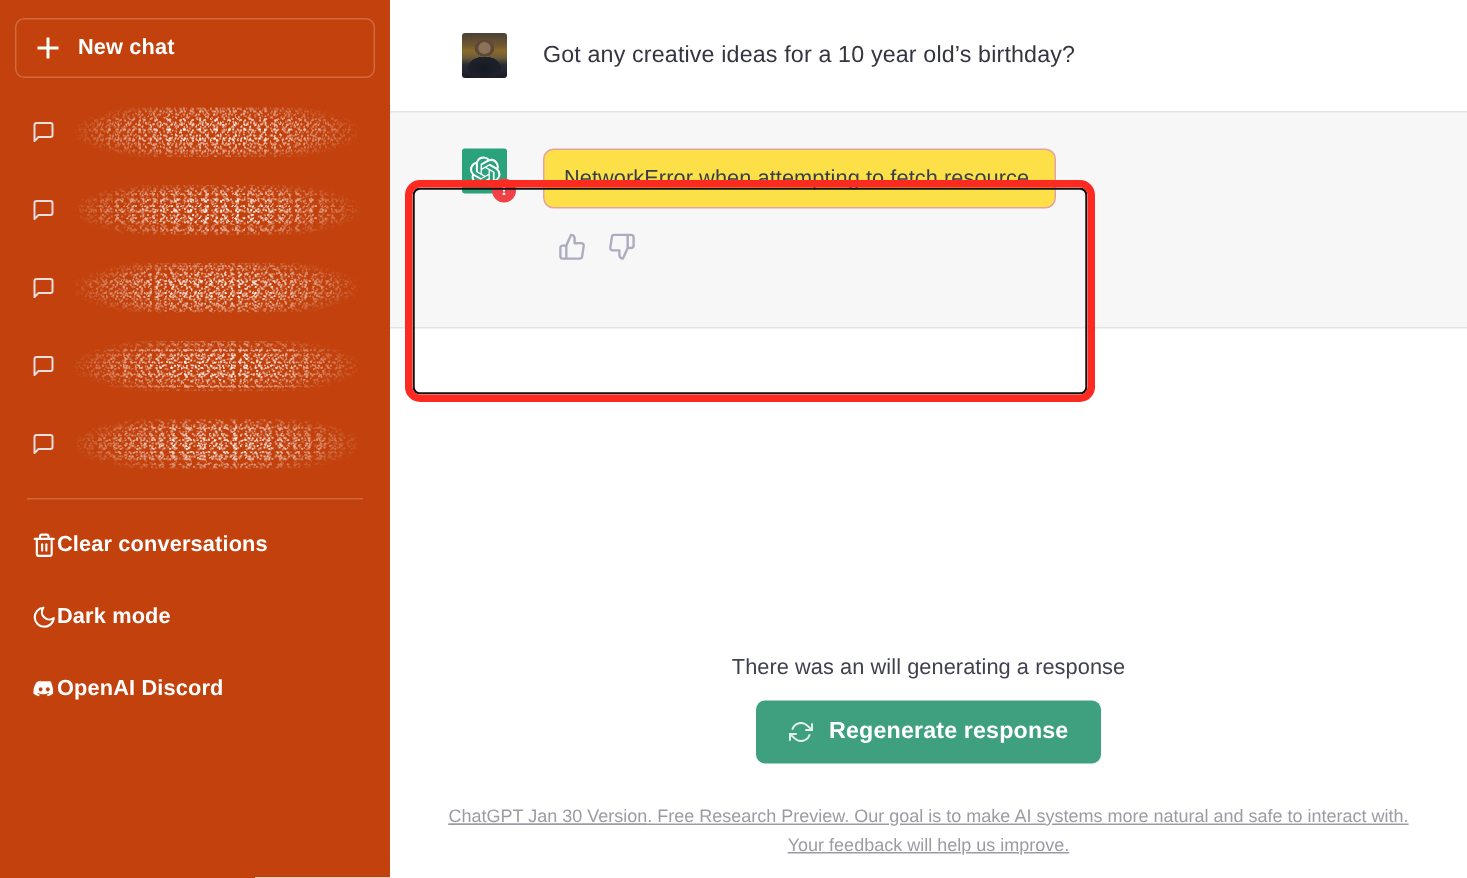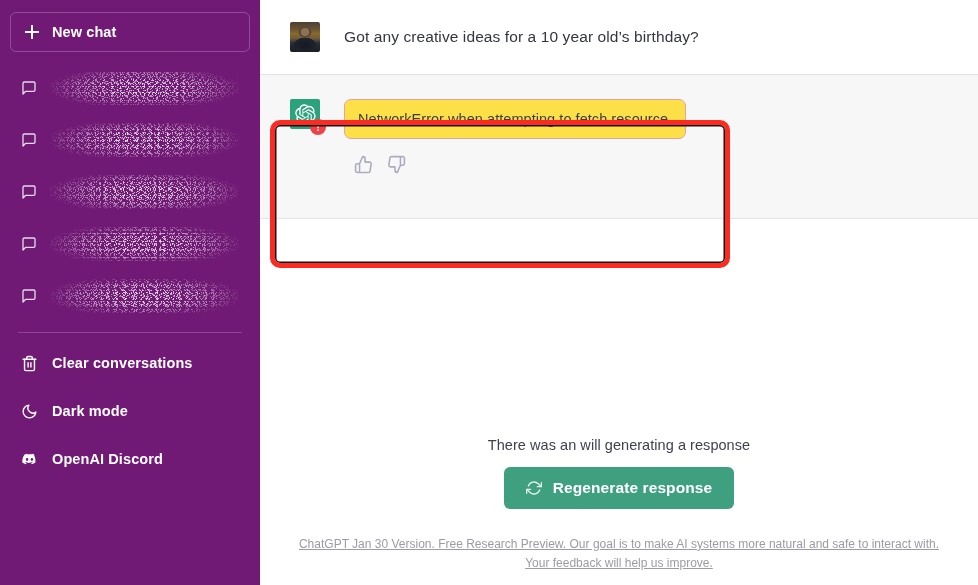--- a/index.html
+++ b/index.html
@@ -16,21 +16,21 @@
     display: flex;
     width: 978px;
     height: 585px;
     position: relative;
   }
 
   
   .sidebar {
     width: 260px;
     height: 585px;
-    background: #701a75;
+    background: #c2410c;
     color: #ffffff;
     display: flex;
     flex-direction: column;
     padding: 8px;
     flex: 0 0 260px;
   }
 
   .new-chat {
     display: flex;
     align-items: center;
@@ -137,21 +137,20 @@
     height: 1px;
     background: rgba(255,255,255,0.2);
     margin: 10px 10px 6px 10px;
   }
 
   .menu-list { padding: 0 2px; }
 
   .menu-item {
     display: flex;
     align-items: center;
-    gap: 14px;
     padding: 11px 11px;
     border-radius: 6px;
     cursor: pointer;
     font-size: 14.5px;
     font-weight: 600;
     letter-spacing: 0.1px;
     color: #ffffff;
     height: 48px;
   }
   .menu-icon { width: 17px; height: 17px; flex: 0 0 17px; }
@@ -161,21 +160,21 @@
     flex: 1 1 auto;
     height: 585px;
     background: #ffffff;
     position: relative;
     display: flex;
     flex-direction: column;
   }
 
   .msg-row {
     display: flex;
-    justify-content: flex-start;
+    justify-content: flex-end;
     width: 100%;
   }
   .msg-row.user { background: #ffffff; padding: 22px 0; }
   .msg-row.assistant {
     background: #f7f7f8;
     border-top: 1px solid rgba(0,0,0,0.08);
     border-bottom: 1px solid rgba(0,0,0,0.08);
     padding: 24px 0;
     min-height: 145px;
   }

